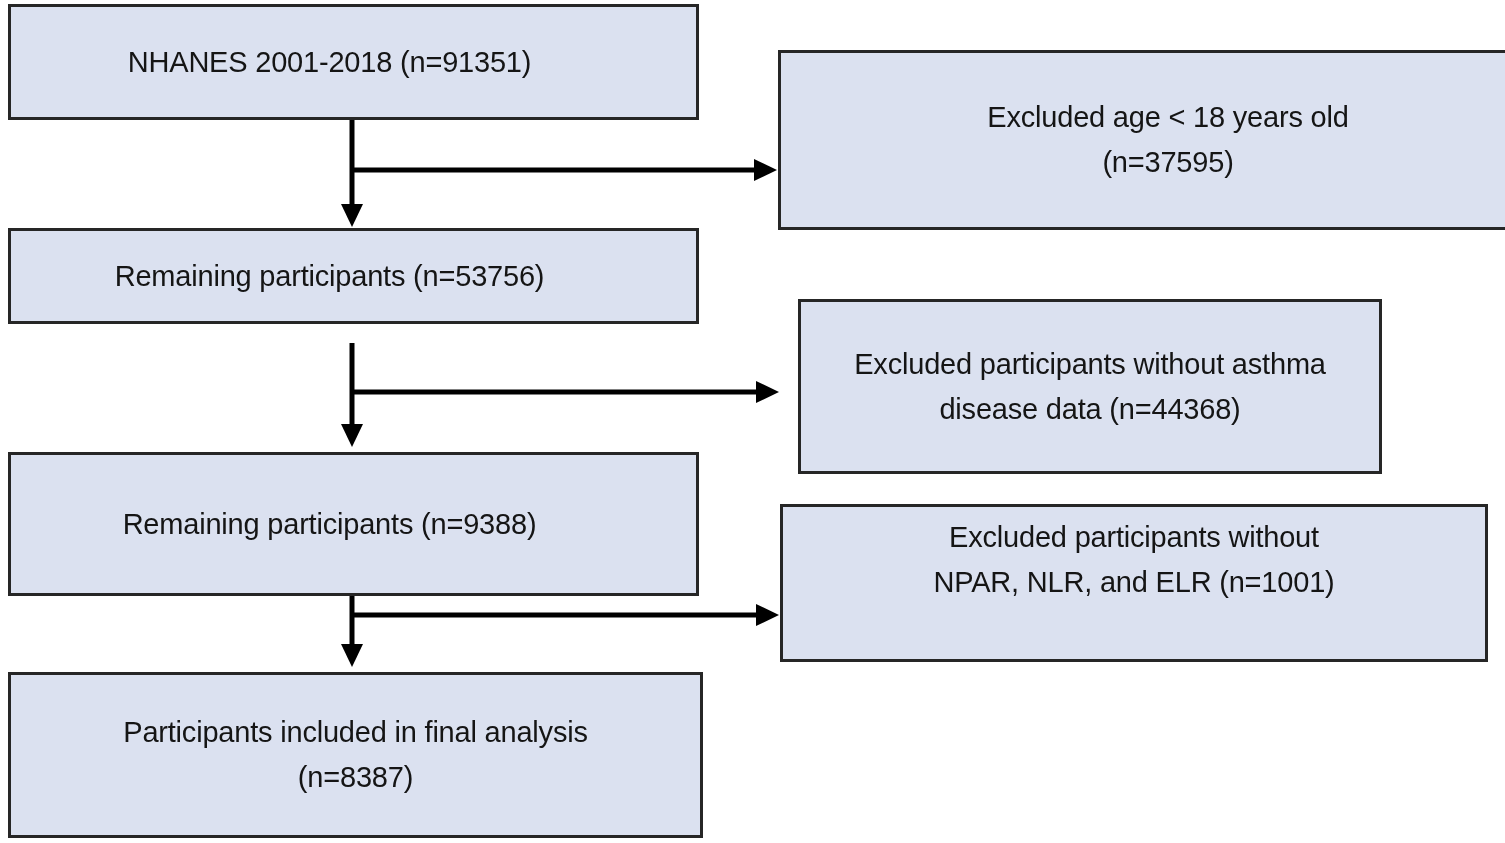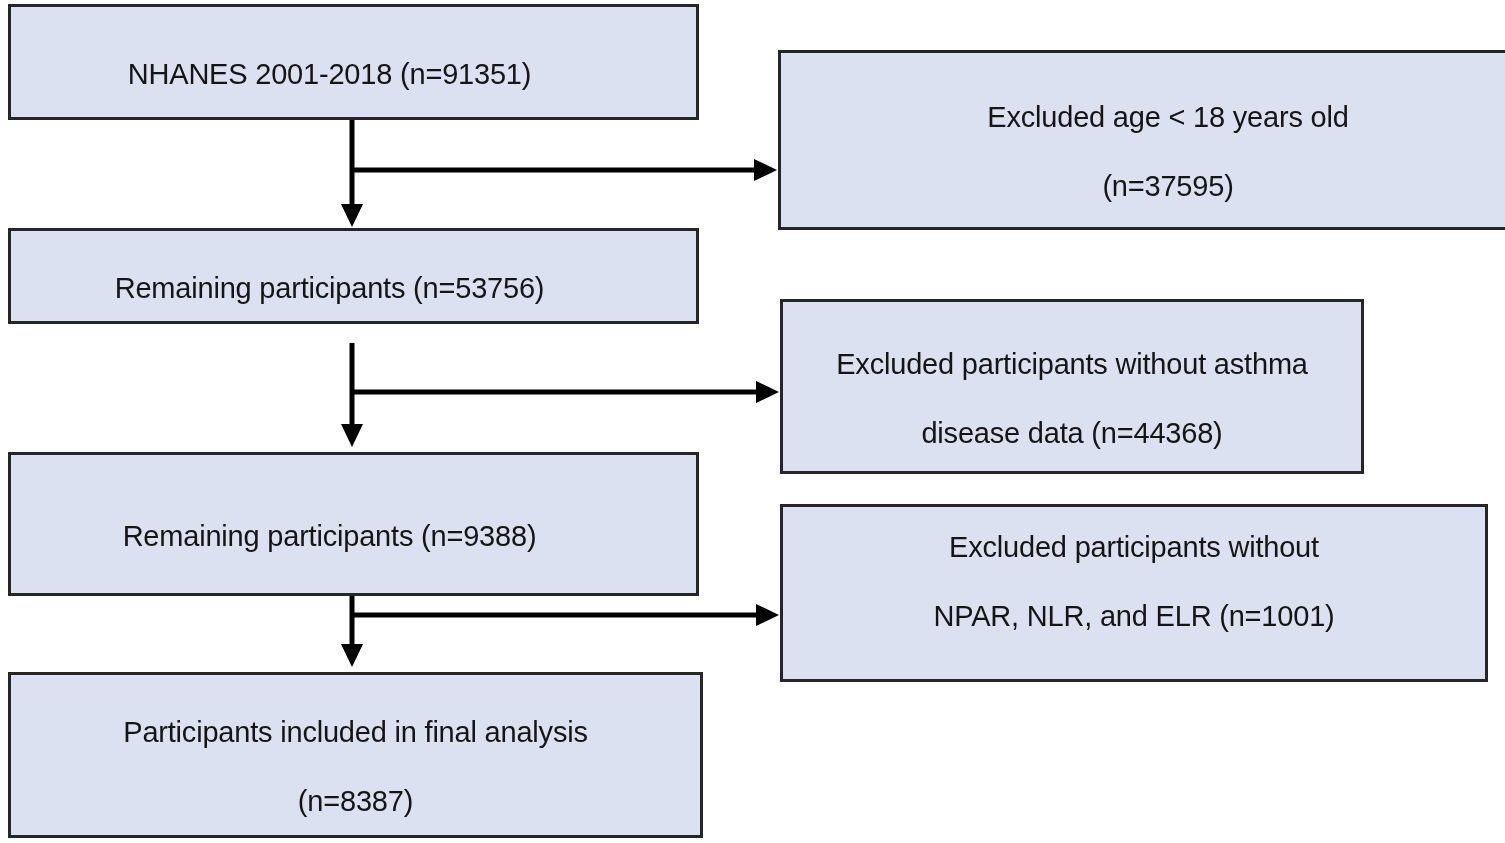--- a/index.html
+++ b/index.html
@@ -31,30 +31,30 @@
     border:3px solid var(--box-border);
     display:flex;
     flex-direction:column;
     align-items:center;
     justify-content:center;
     text-align:center;
     font-size:29px;
     line-height:45px;
     letter-spacing:-0.2px;
   }
-  .box span{display:block;margin-top:24px;}
+  .box span{display:block;}
   
   .box.l1{left:8px;  top:4px;   width:691px; height:116px; padding-right:48px;}
   .box.l2{left:8px;  top:228px; width:691px; height:96px; padding-right:48px;}
   .box.l3{left:8px;  top:452px; width:691px; height:144px; padding-right:48px;}
   .box.l4{left:8px;  top:672px; width:695px; height:166px;}
   
   .box.r1{left:778px; top:50px;  width:780px; height:180px;}
-  .box.r2{left:780px; top:299px; width:584px; height:175px;}
-  .box.r3{left:780px; top:504px; width:708px; height:178px; padding-bottom:46px;}
+  .box.r2{left:798px; top:299px; width:584px; height:175px;}
+  .box.r3{left:780px; top:504px; width:708px; height:158px; padding-bottom:46px;}
 </style>
 </head>
 <body>
 
 <div class="stage">
 
   <svg class="connectors" viewBox="0 0 1505 843" xmlns="http://www.w3.org/2000/svg">
 
     <line x1="352" y1="119" x2="352" y2="207" stroke="currentColor" stroke-width="5"></line>
     <polygon points="352,227 341,204 363,204" fill="currentColor"></polygon>

